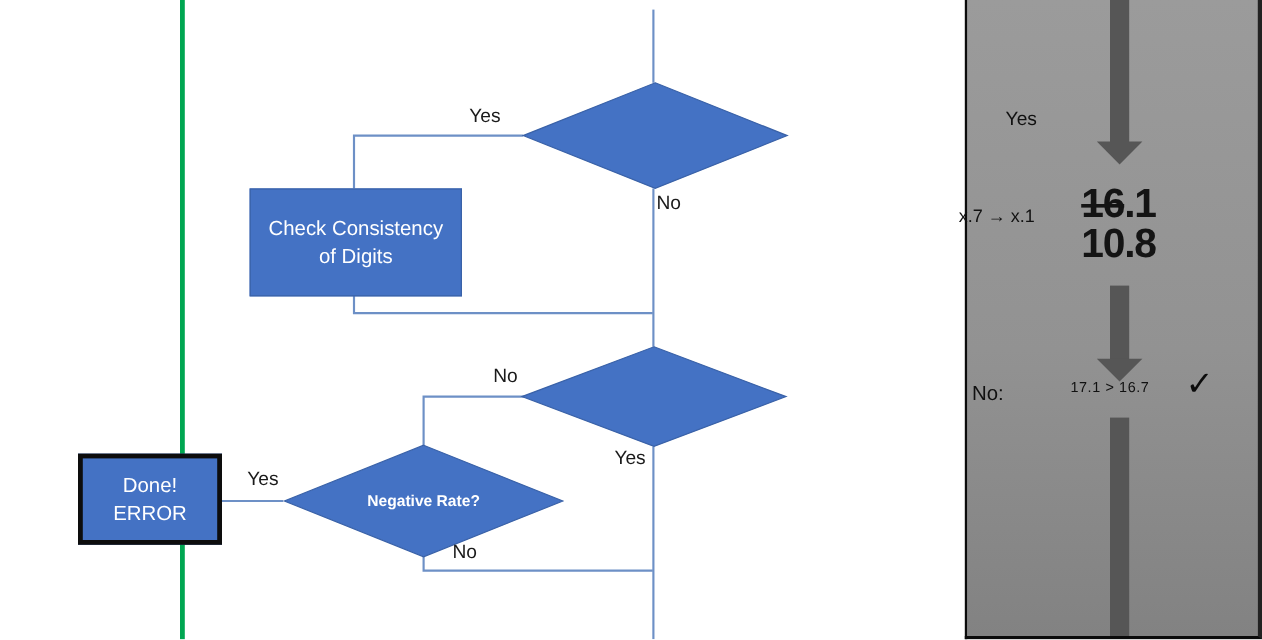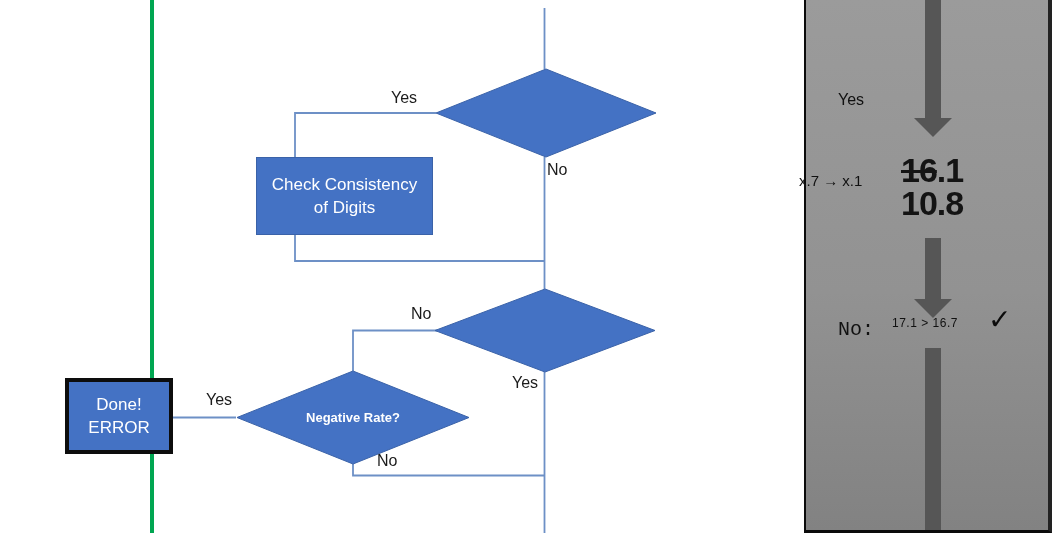--- a/index.html
+++ b/index.html
@@ -21,29 +21,29 @@
     position:absolute;left:804px;top:0;width:248px;height:533px;
     box-sizing:border-box;
     background:linear-gradient(180deg,#9b9b9b 0%,#929292 55%,#828282 100%);
     border-left:2px solid #0b0b0b;
     border-right:4px solid #222222;
     border-bottom:3px solid #0b0b0b;
     z-index:0;
   }
   
   .process-box{
-    position:absolute;left:208px;top:157px;width:177px;height:78px;
+    position:absolute;left:208px;top:157px;width:177px;height:90px;
     box-sizing:border-box;
     background:#4472C4;border:1px solid #3a62a8;
     display:flex;align-items:center;justify-content:center;
     color:#ffffff;font-size:17px;line-height:23px;text-align:center;
-    white-space:pre-line;z-index:3;margin-left:48px;
+    white-space:pre-line;z-index:3;
   }
   .terminal-box{
-    position:absolute;left:65px;top:378px;width:108px;height:76px;
+    position:absolute;left:65px;top:378px;width:120px;height:76px;
     box-sizing:border-box;
     background:#4472C4;border:4px solid #0d0d0d;
     display:flex;align-items:center;justify-content:center;
     color:#ffffff;font-size:17px;line-height:23px;text-align:center;
     white-space:pre-line;z-index:3;
   }
   
   .diamond-text{
     position:absolute;width:200px;text-align:center;
     color:#ffffff;font-size:13px;line-height:18px;
@@ -63,21 +63,21 @@
   #lbl-yes3{left:206px;top:391px;}
   #lbl-no3{left:377px;top:452px;}
   
   .ptext{position:absolute;color:#111111;z-index:4;}
   #p-yes{left:838px;top:91px;font-size:16px;}
   #p-rule{left:799px;top:168px;width:94px;
           font-size:15px;line-height:25px;}
   #p-values{left:901px;top:154px;font-size:34px;font-weight:bold;
             line-height:33px;color:#141414;letter-spacing:-1px;}
   #p-values .struck{text-decoration:line-through;text-decoration-thickness:3px;}
-  #p-no{left:838px;top:318px;font-size:20px;font-family:Liberation Mono, monospace;}
+  #p-no{left:810px;top:318px;font-size:17px;}
   #p-cmp{left:892px;top:316px;font-size:12px;letter-spacing:0.5px;}
   #p-check{left:988px;top:303px;font-size:28px;font-weight:bold;color:#0c0c0c;}
 </style>
 </head>
 <body>
 
 <div id="slide">
 
   <div class="side-panel"></div>
 

